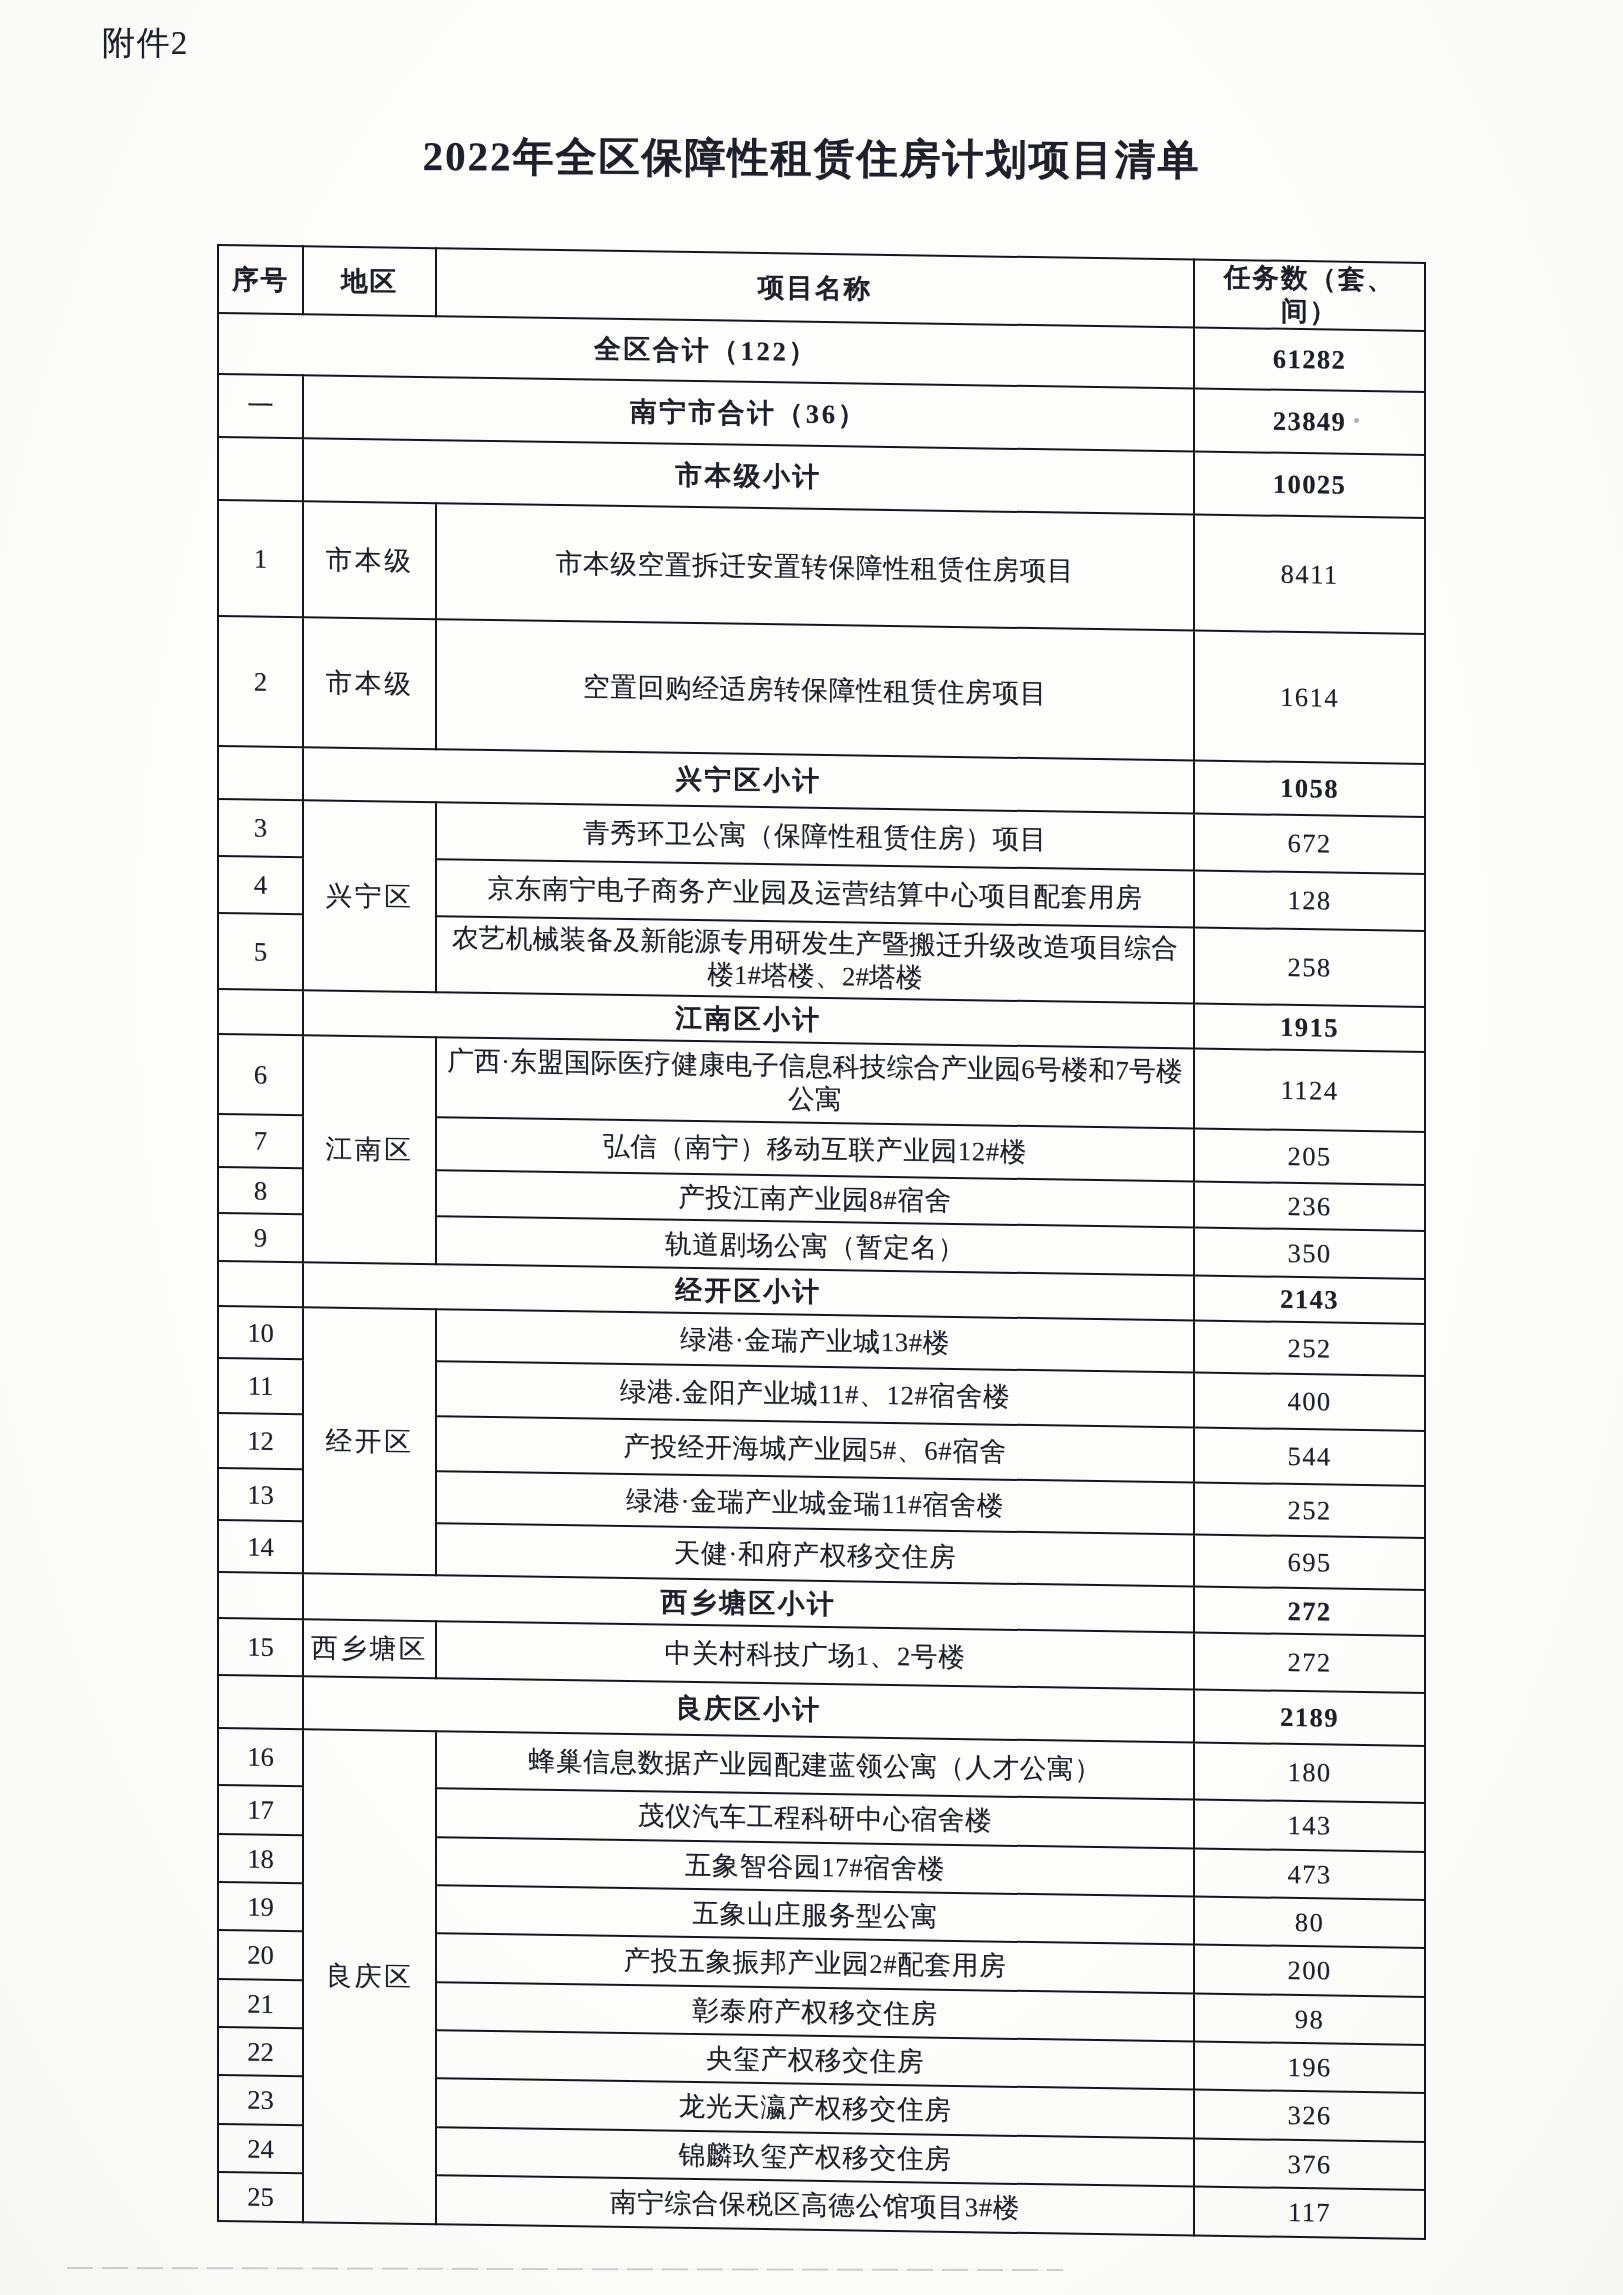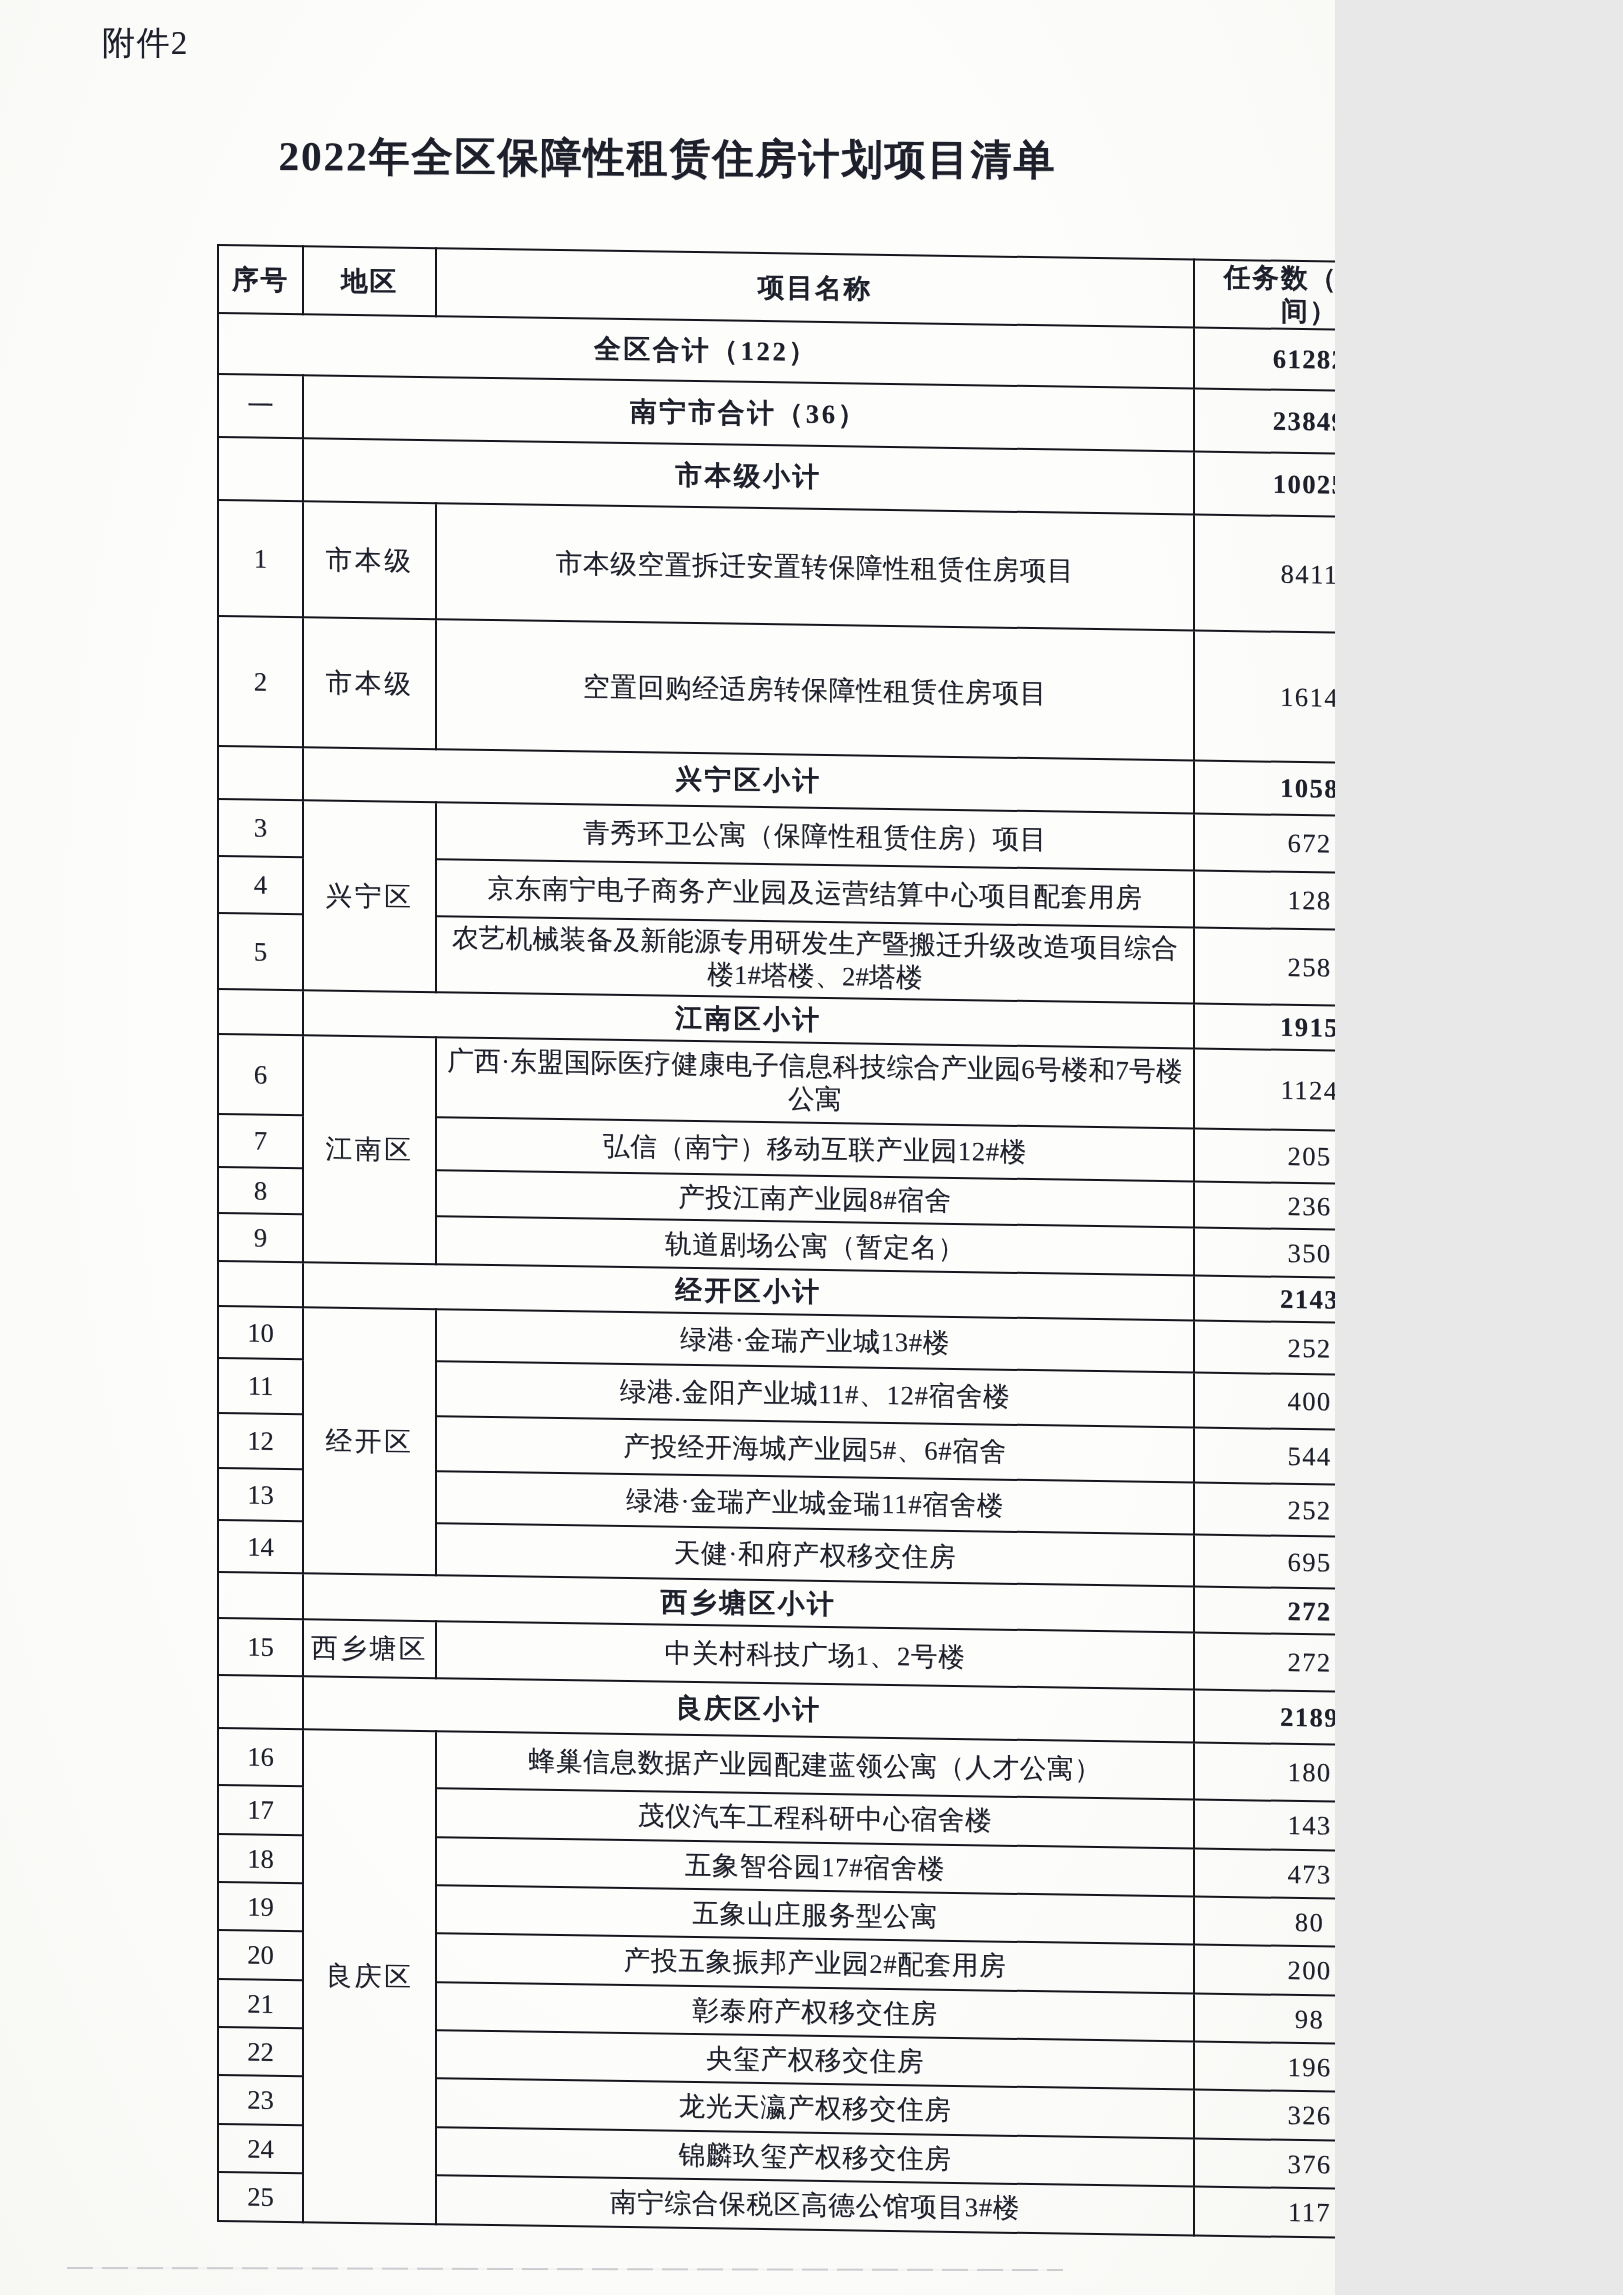--- a/index.html
+++ b/index.html
@@ -1,18 +1,18 @@
 <!DOCTYPE html>
 <html style="font-size:11px"><head>
 <meta charset="utf-8">
 <style>
   html,body{margin:0;padding:0;background:#e8e8e8;}
   .page{
     position:relative;
-    width:1335px;height:2295px;
+    width:1623px;height:2295px;
     background:radial-gradient(ellipse at 50% 42%, #fdfdfc 55%, #f7f7f4 100%);
     overflow:hidden;
     font-family:"Liberation Serif","DejaVu Serif",serif;
     color:#1d1f2a;
   }
   .attach{
     position:absolute;left:102px;top:20.5px;
     font-size:33px;letter-spacing:1.4px;
     text-shadow:0.3px 0.3px 0.5px rgba(30,30,45,.45);
   }

